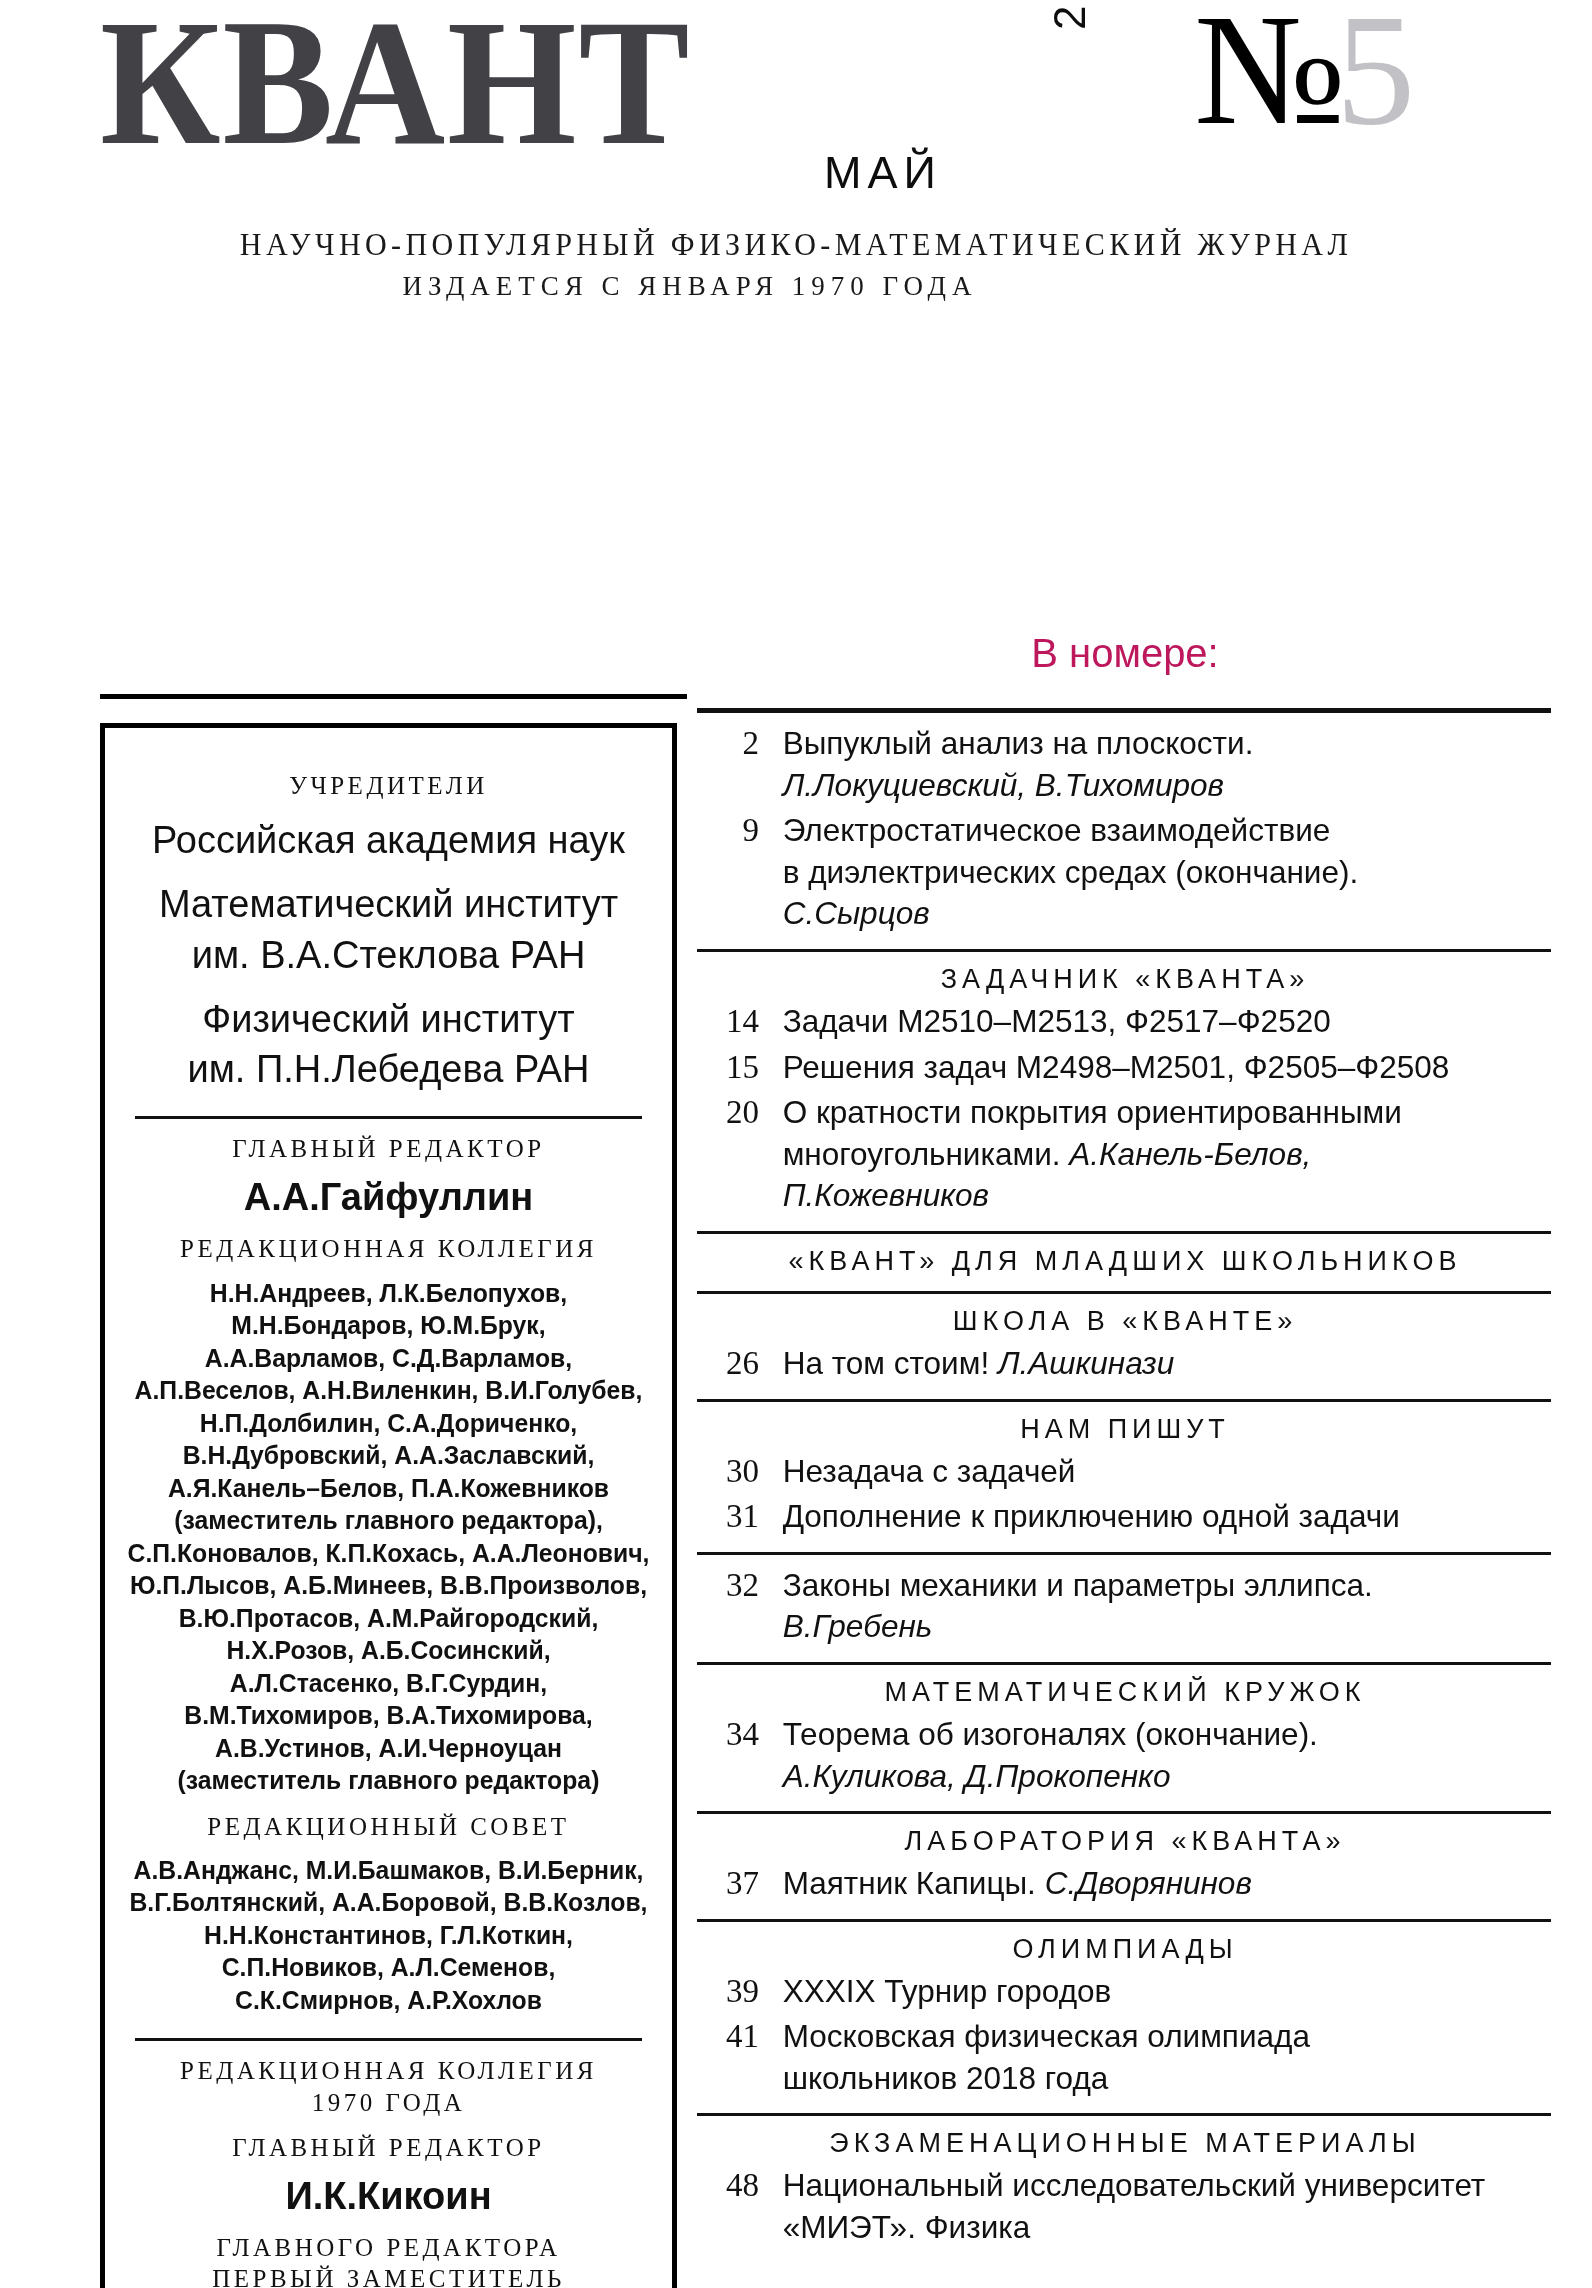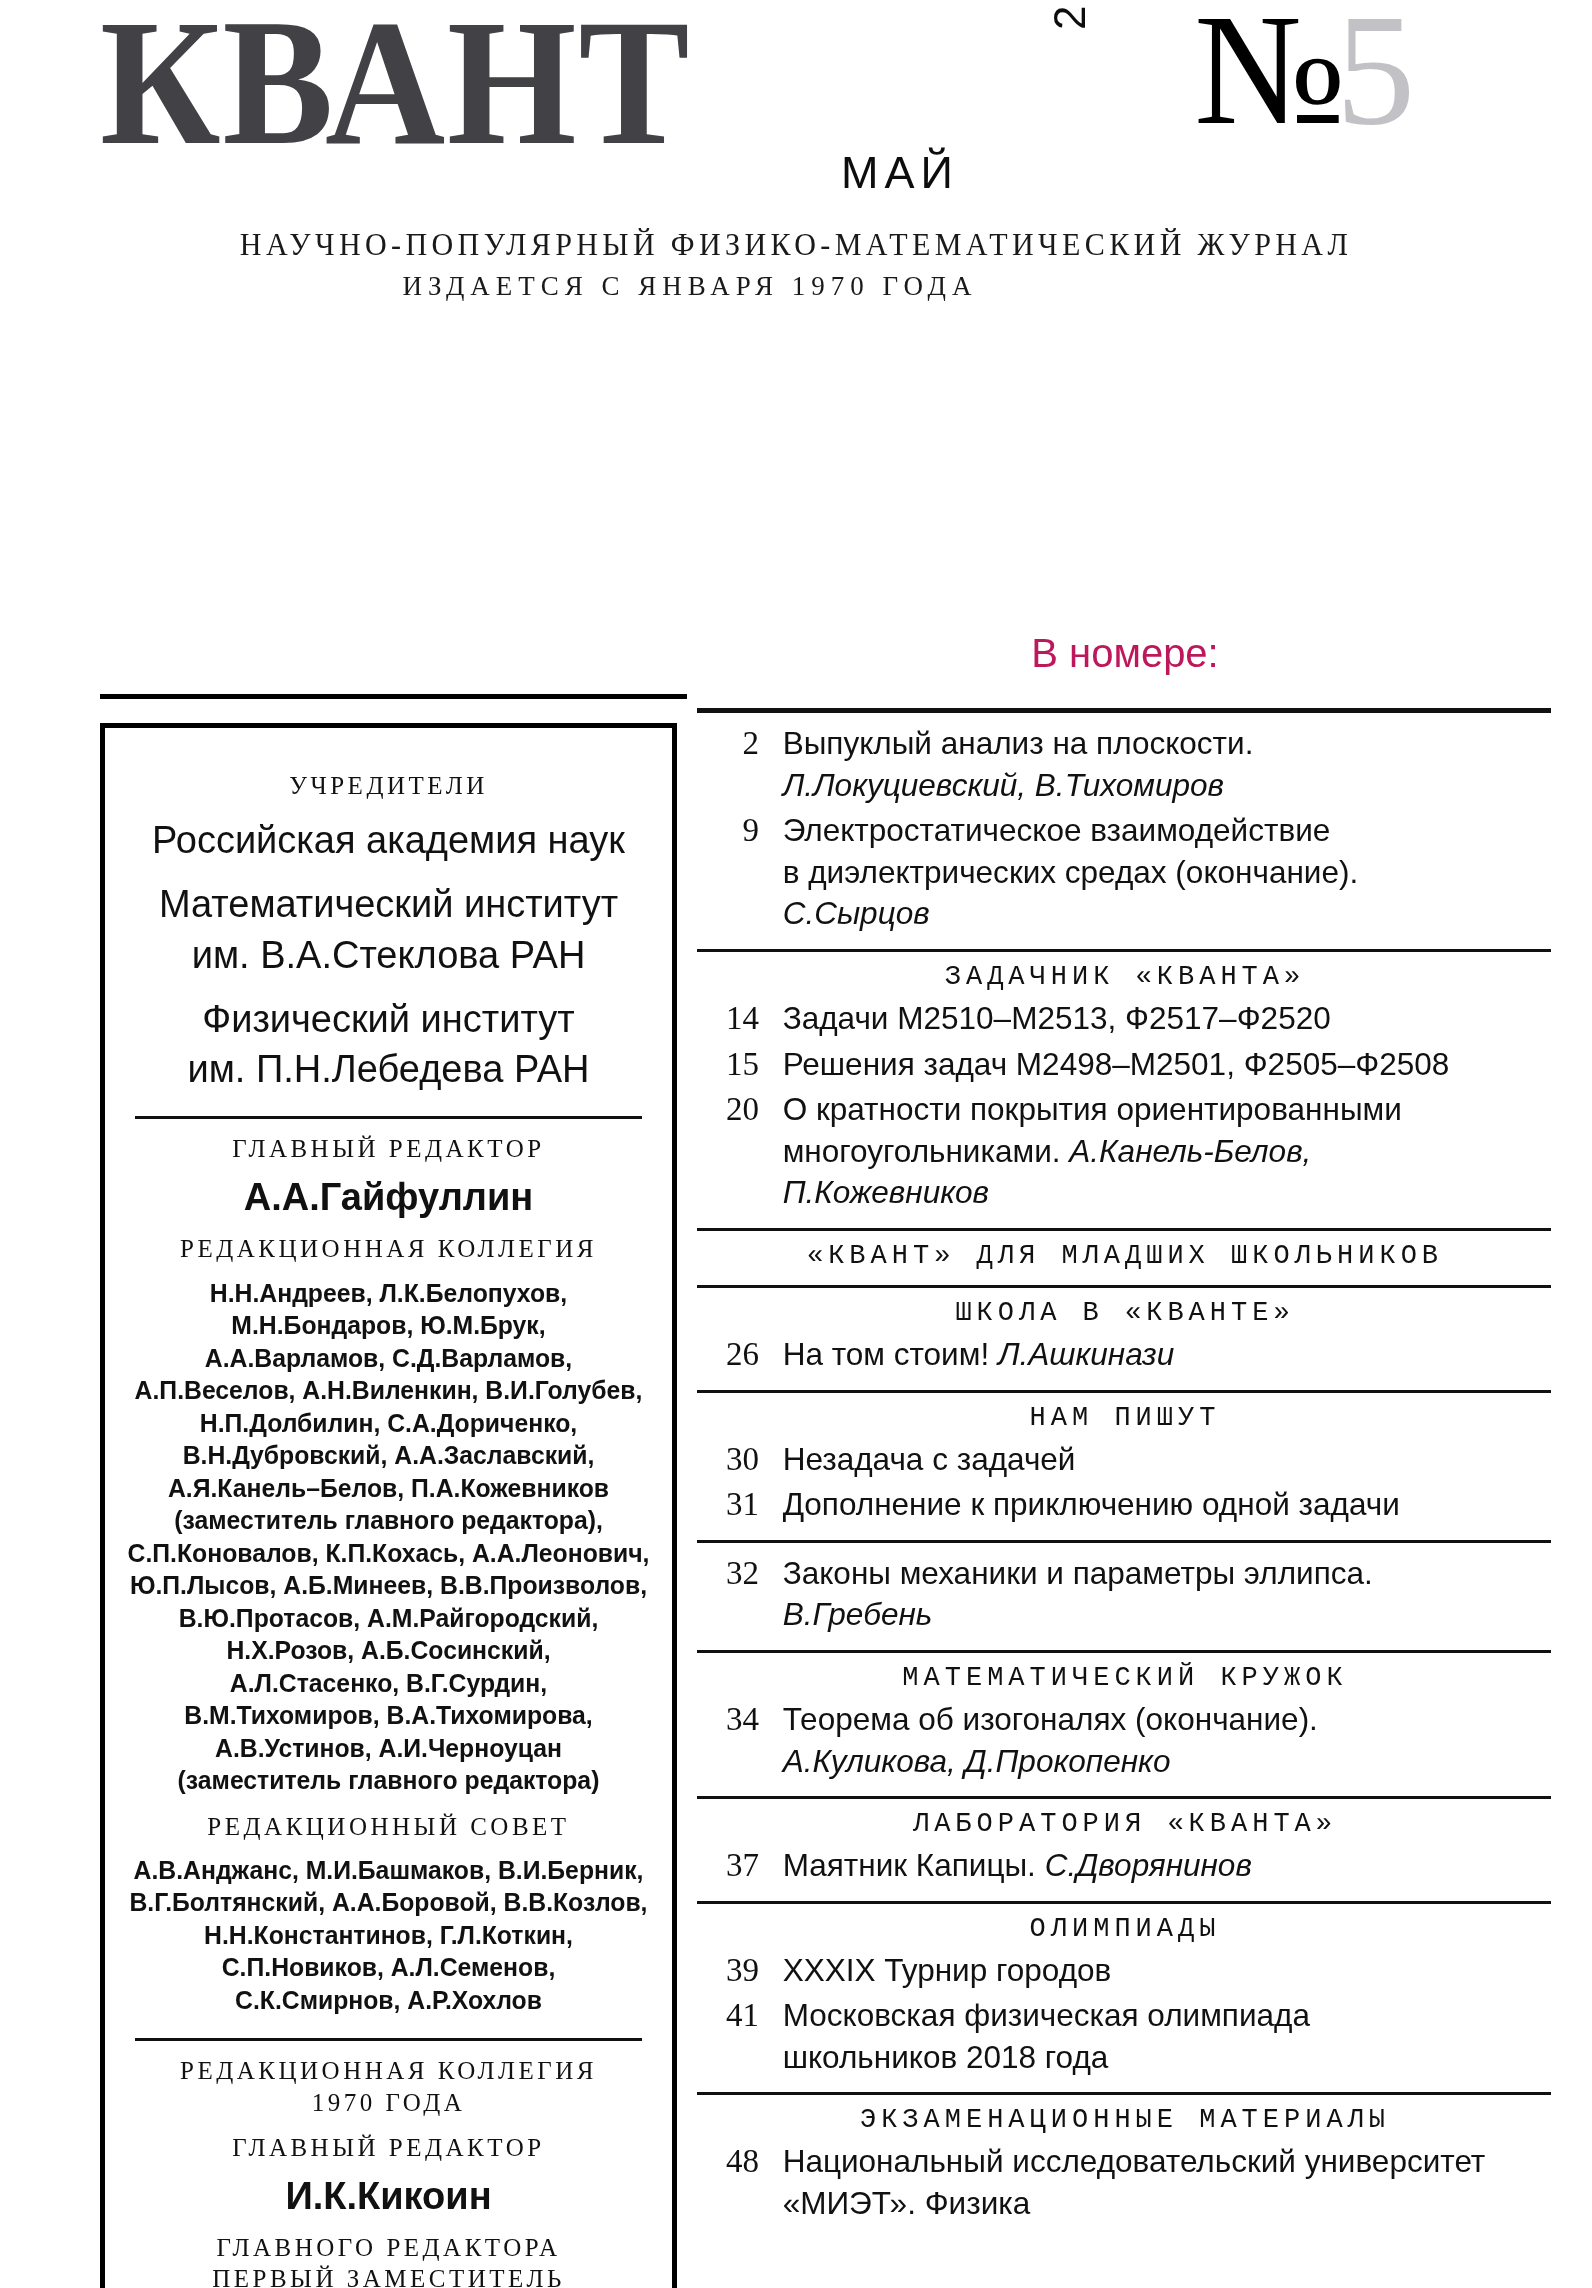--- a/index.html
+++ b/index.html
@@ -36,21 +36,21 @@
     font-weight: 700;
     font-size: 181px;
     letter-spacing: 2px;
     color: #414146;
     line-height: 1;
     transform: scaleX(0.92);
     transform-origin: left top;
   }
   .logo-month {
     position: absolute;
-    left: 841px;
+    left: 824px;
     top: 147px;
     font-family: "Liberation Sans", sans-serif;
     font-size: 45px;
     letter-spacing: 6px;
     color: #0d0d0d;
   }
   .logo-year {
     position: absolute;
     left: 1045px;
     top: 30px;
@@ -197,26 +197,26 @@
 
   
   .toc-rule {
     height: 5px;
     background: #111;
     margin: 14px 0 10px 0;
     width: 854px;
   }
   .toc-rule.thin { height: 3px; }
   .section-title {
-    font-family: Liberation Mono, monospace;
+    font-family: Liberation Sans, sans-serif;
     font-size: 27px;
     letter-spacing: 5px;
     text-align: center;
     color: #111;
-    margin: 2px 0 6px 0;
+    margin: 12px 0 6px 0;
   }
   .entry {
     display: flex;
     align-items: flex-start;
     margin: 0 0 4px 0;
   }
   .entry .pg {
     font-family: "Liberation Serif", serif;
     font-size: 33px;
     width: 62px;

